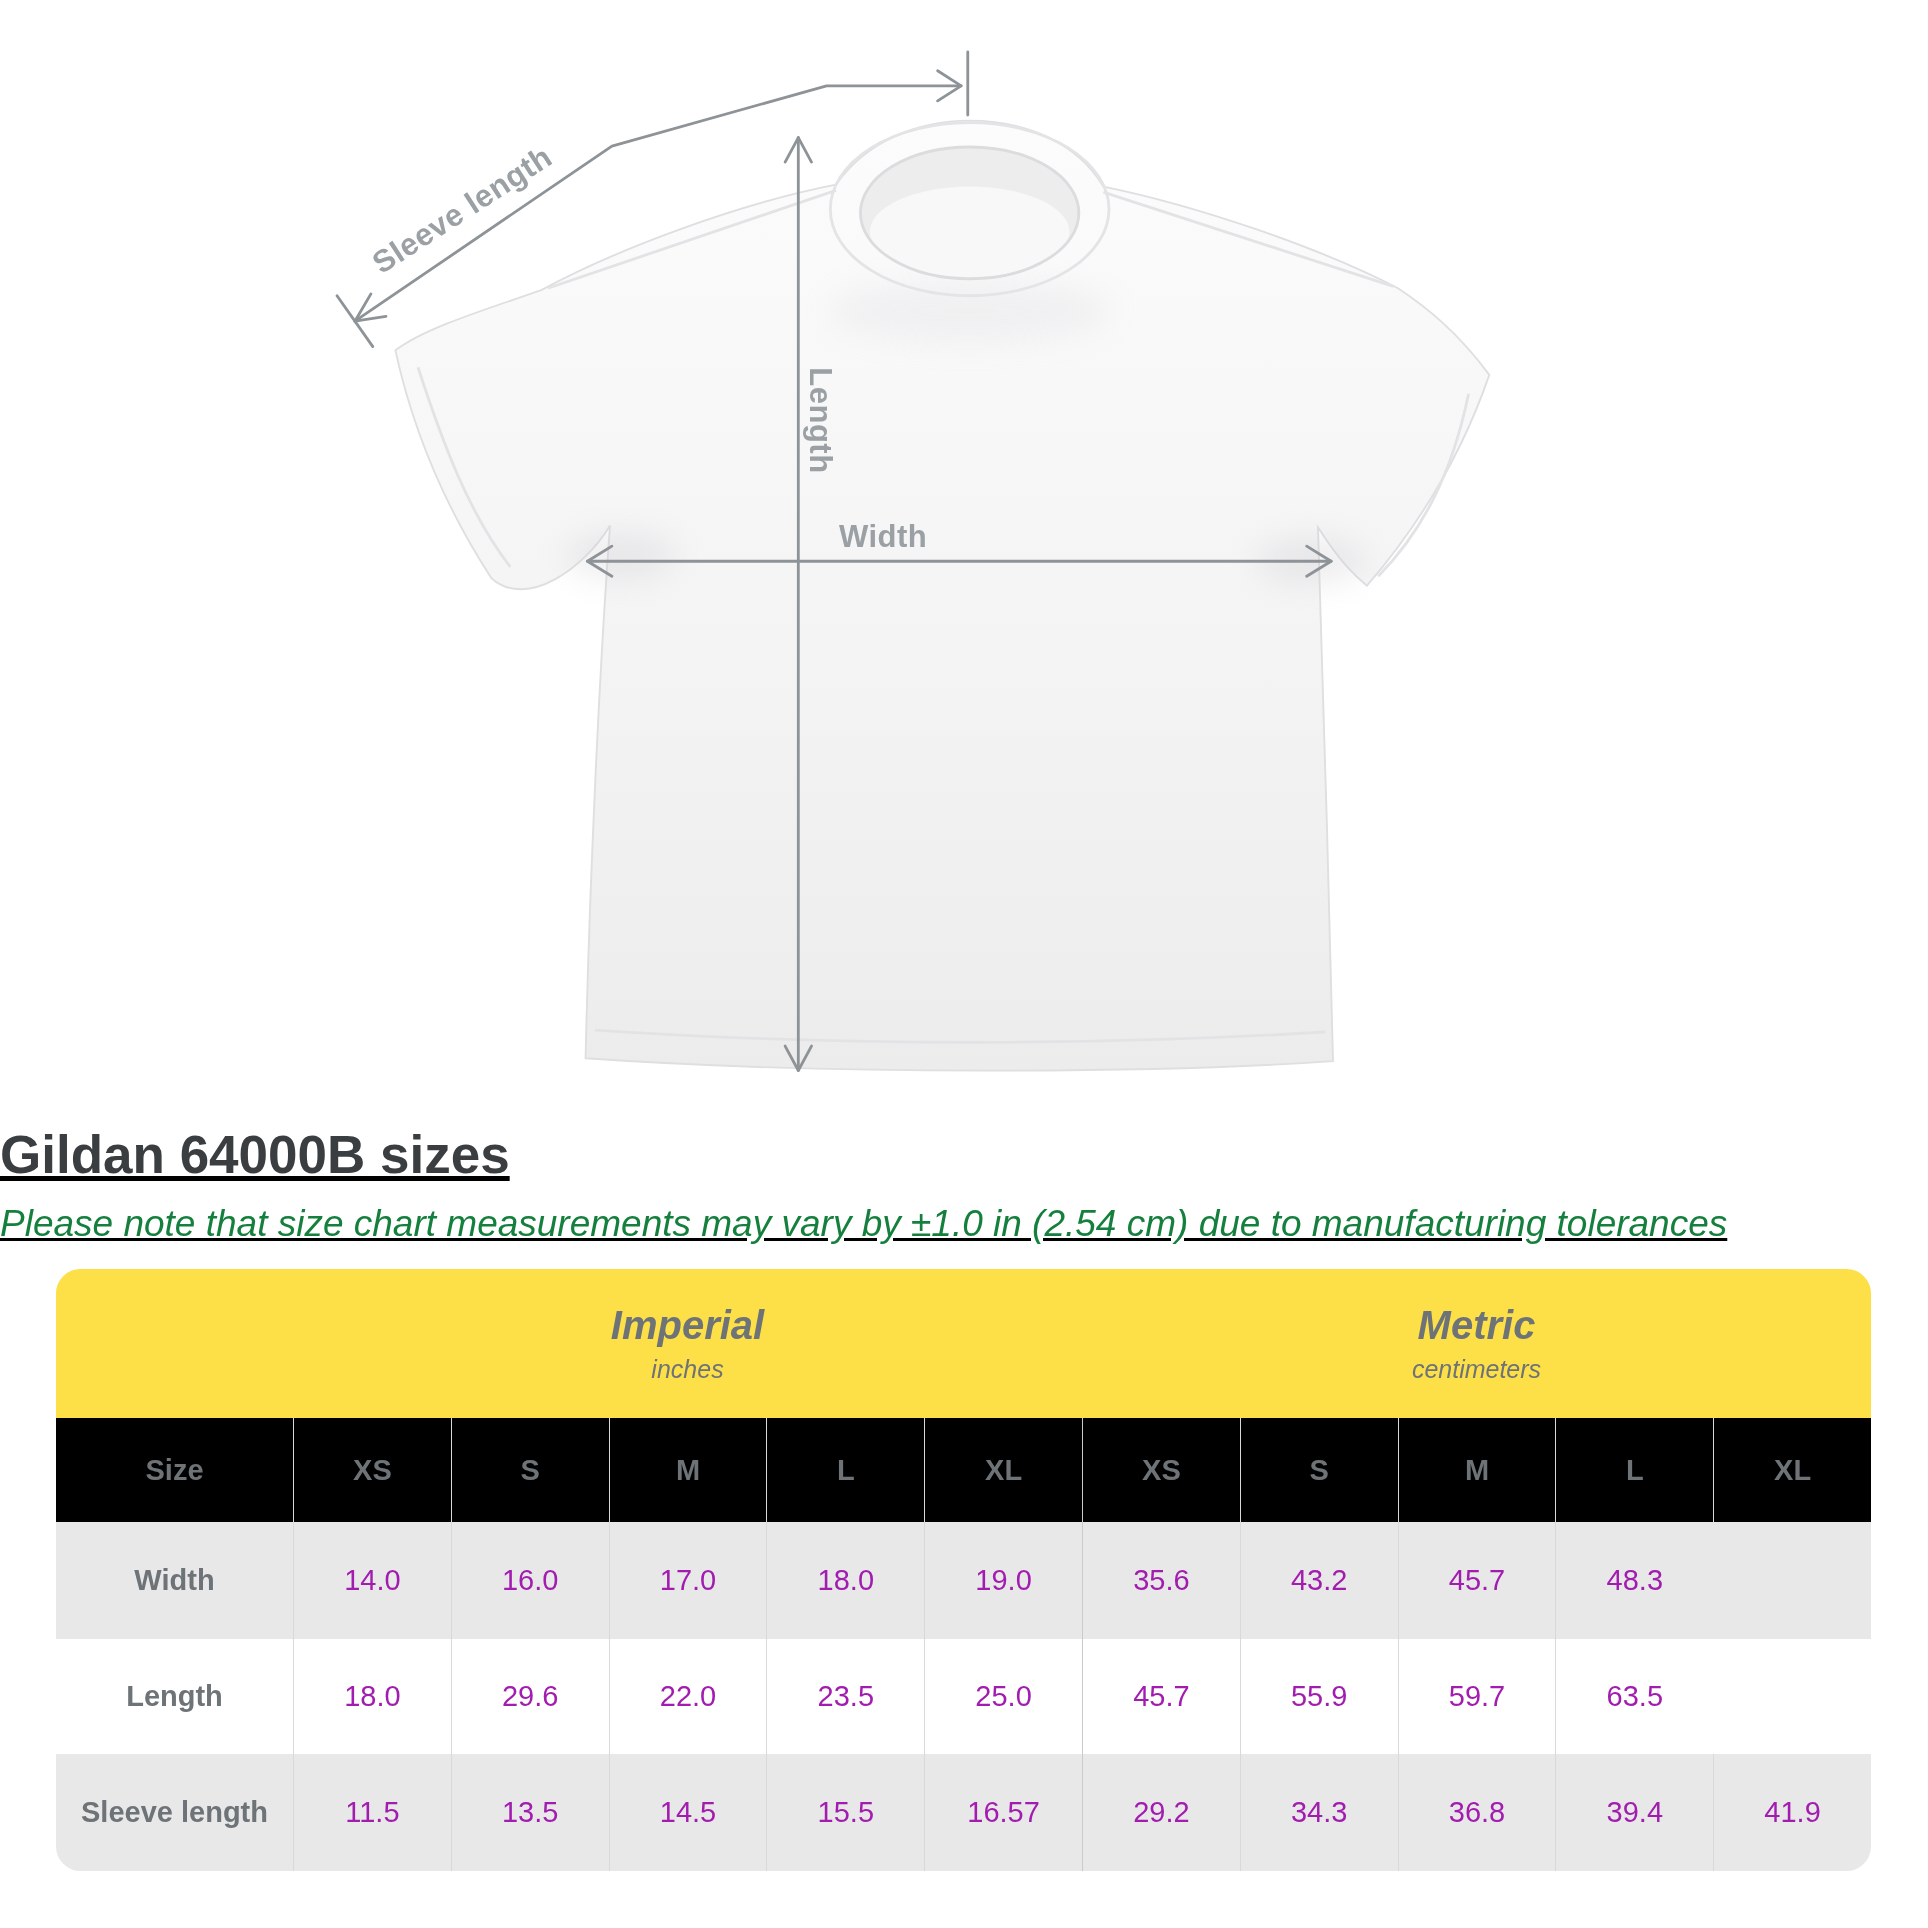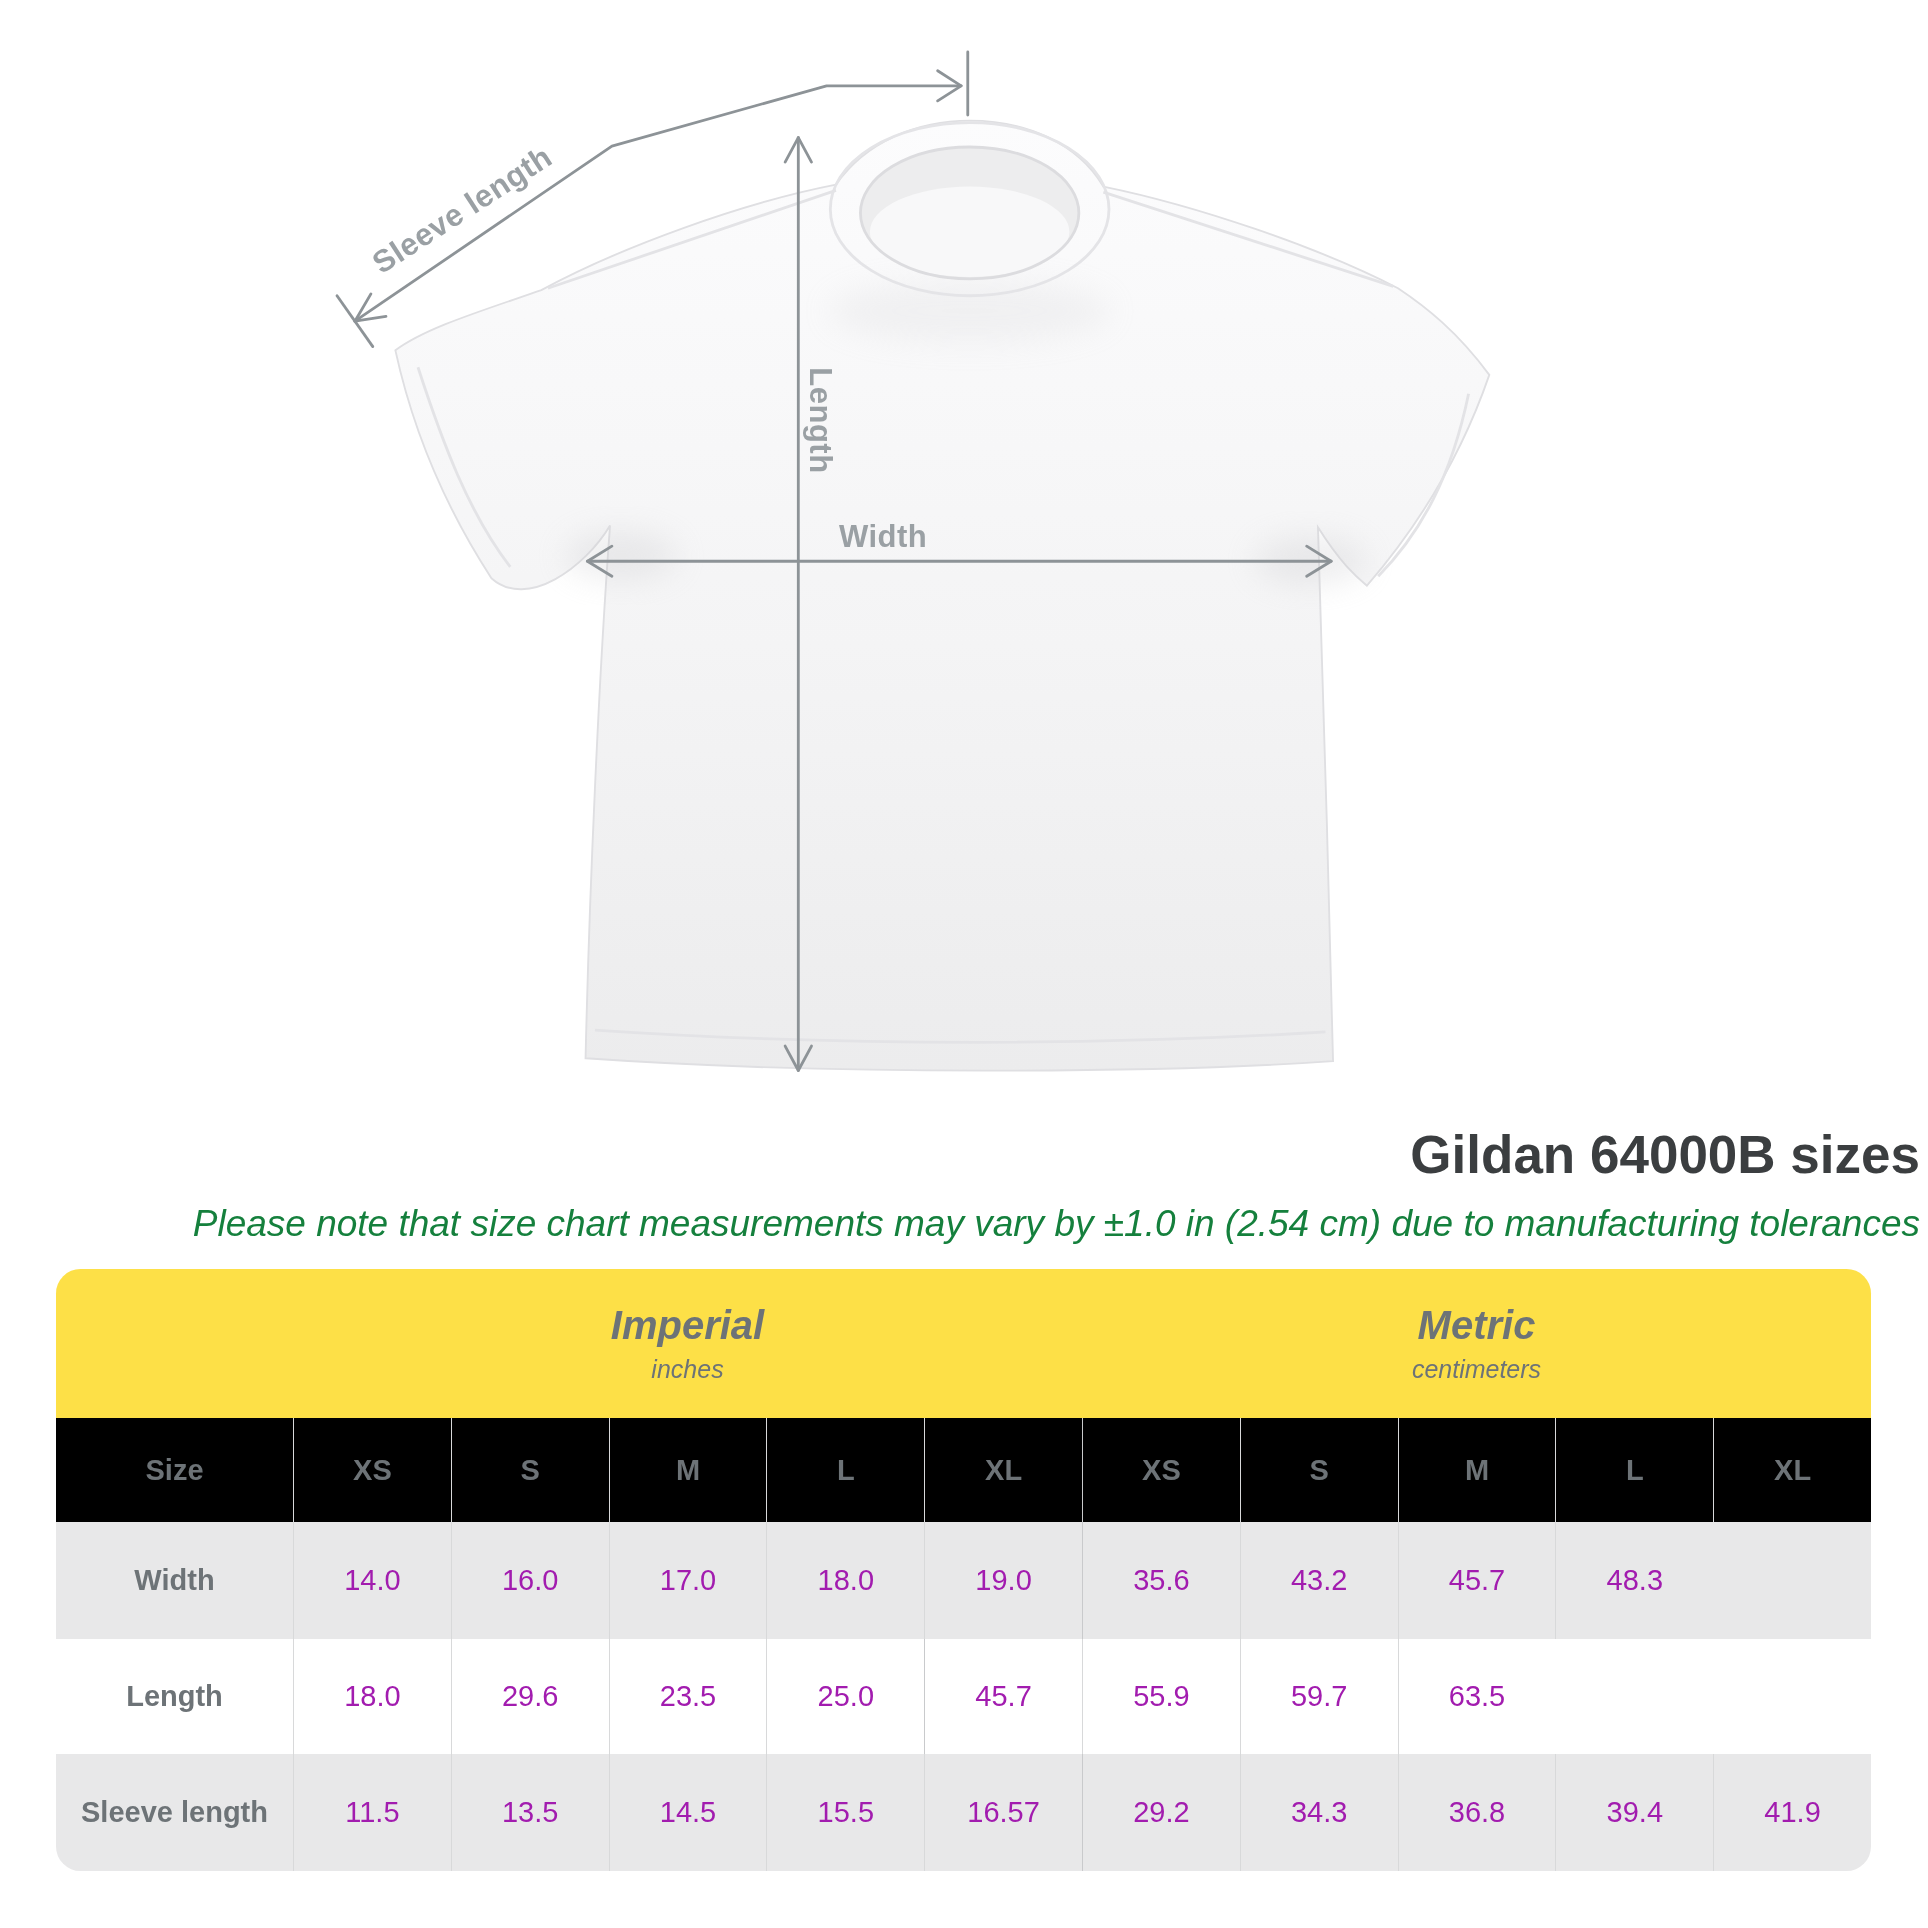--- a/index.html
+++ b/index.html
@@ -6,21 +6,21 @@
   .page{position:relative;width:1928px;height:1928px;background:#ffffff;overflow:hidden;
         font-family:"Liberation Sans",sans-serif;}
 
   
   .diagram{position:absolute;top:0;left:0;}
   .dlabel{font-family:"Liberation Sans",sans-serif;font-weight:bold;font-size:33px;fill:#9aa0a4;letter-spacing:.5px;}
   .mline{stroke:#8d9397;stroke-width:3;fill:none;stroke-linecap:round;stroke-linejoin:round;}
   .seam{stroke:#e3e3e6;stroke-width:3;fill:none;}
 
   
-  .title-block{position:absolute;top:1126px;left:0;right:8px;text-align:right;}
+  .title-block{position:absolute;top:1126px;left:0;right:0;text-align:left;text-decoration:underline;}
   .main-title{font-size:53px;font-weight:bold;color:#3b3e40;line-height:1.1;}
   .sub-title{margin-top:19px;font-size:37px;font-style:italic;color:#15803d;}
 
   
   .size-table{position:absolute;left:56px;top:1269px;width:1815px;}
   .trow{display:grid;grid-template-columns:237px repeat(10,1fr);}
   .trow.band{height:149px;background:#fde047;border-radius:24.5px 24.5px 0 0;overflow:hidden;}
   .trow.sizes{height:104px;background:#000000;}
   .trow.alt{background:#e8e8e9;}
   .trow.white{background:#ffffff;}
@@ -152,20 +152,21 @@
       <div class="c mid vcell">35.6</div>
       <div class="c bl vcell">43.2</div>
       <div class="c bl vcell">45.7</div>
       <div class="c bl vcell">48.3</div>
     </div>
 
     <div class="trow white r-length">
       <div class="c hcell">Length</div>
       <div class="c bl vcell">18.0</div>
       <div class="c bl vcell">29.6</div>
+      <div class="c bl vcell">22.0</div>
       <div class="c bl vcell">23.5</div>
       <div class="c bl vcell">25.0</div>
       <div class="c mid vcell">45.7</div>
       <div class="c bl vcell">55.9</div>
       <div class="c bl vcell">59.7</div>
       <div class="c bl vcell">63.5</div>
     </div>
 
     <div class="trow alt r-sleeve">
       <div class="c hcell">Sleeve length</div>

